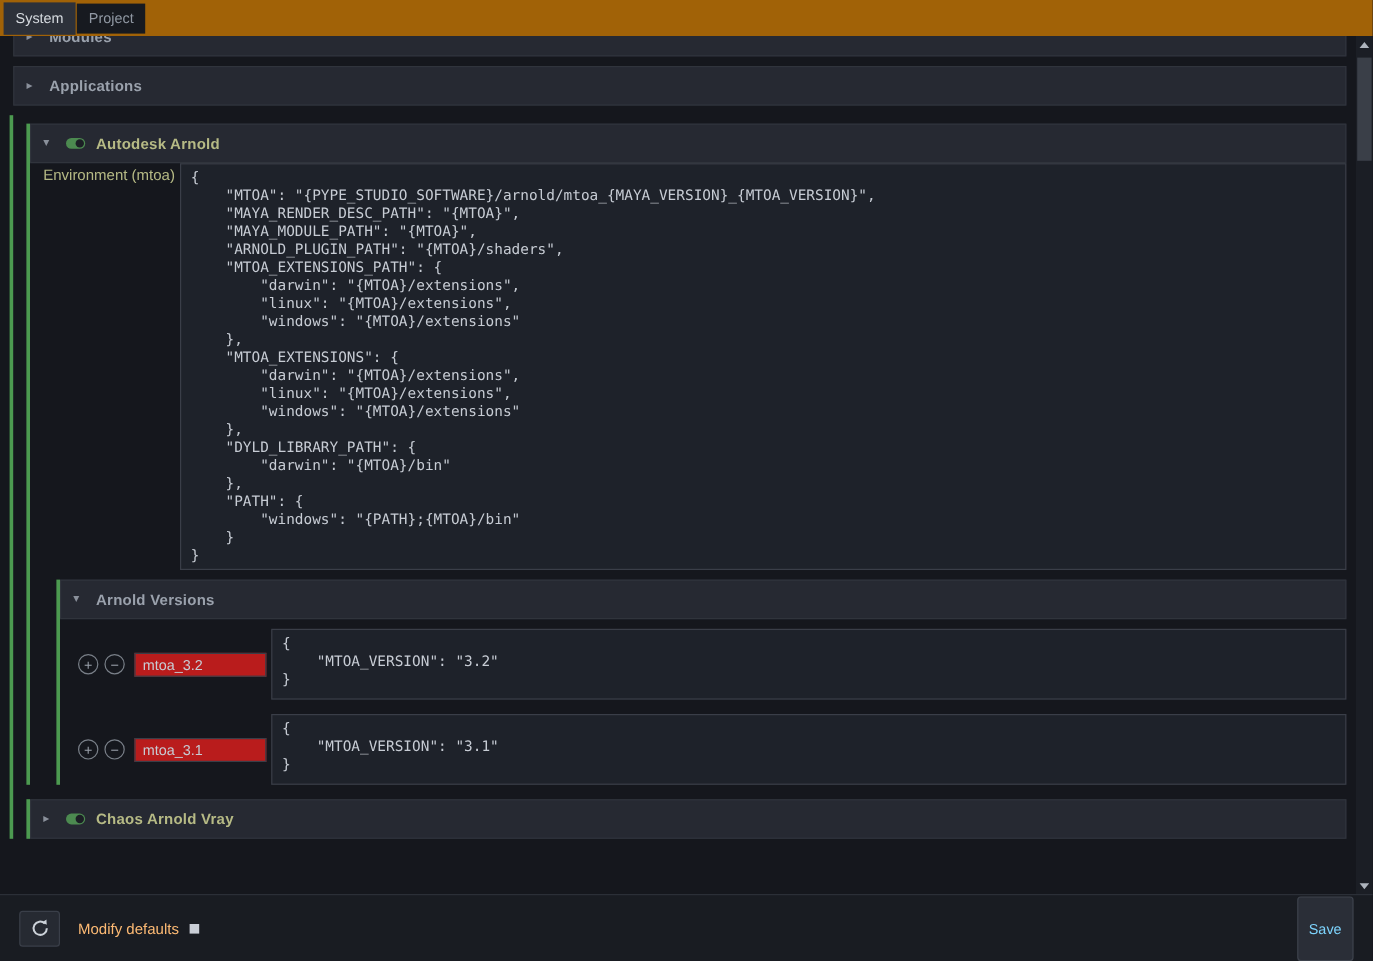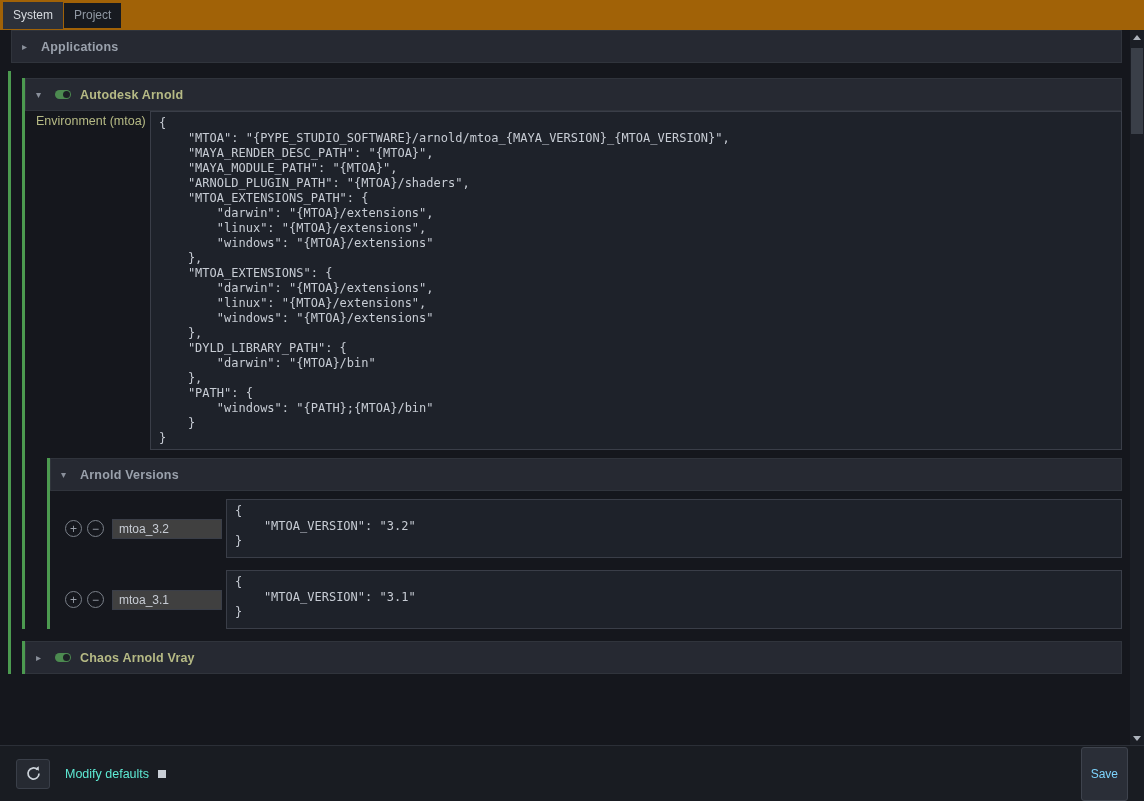--- a/index.html
+++ b/index.html
@@ -78,39 +78,39 @@
   .versions-group { margin-top:8px; margin-left:11px; }
 
   .ver-row { display:flex; align-items:center; margin-bottom:12px; }
   .circle-btn {
     width:17px; height:17px; border-radius:50%; background:transparent;
     border:1px solid #7a8089; color:#9aa0aa; font-size:12px; line-height:14px;
     display:flex; align-items:center; justify-content:center;
     margin-right:5px; flex:0 0 auto; cursor:default; padding:0;
   }
   .ver-name {
-    width:110px; height:20px; background:#404040; border:1px solid #3a3e48;
+    width:110px; height:20px; background:#b91c1c; border:1px solid #3a3e48;
     color:#c7ccd4; font-size:12px; padding:1px 6px; margin:0 4px 0 3px;
     outline:none; flex:0 0 auto;
   }
 
   .vray-header { margin-top:8px; }
 
   
   .footer {
     position:absolute; left:0; right:0; bottom:0; height:56px;
     background:#191c22; border-top:1px solid #2b2f37;
     display:flex; align-items:center; padding:0 16px; z-index:4;
   }
   .icon-btn {
     width:34px; height:30px; background:#262a32; border:1px solid #3a3f49;
     border-radius:3px; display:flex; align-items:center; justify-content:center;
     cursor:default;
   }
-  .modify-label { margin-left:15px; font-size:12.5px; color:#5eead4; }
+  .modify-label { margin-left:15px; font-size:12.5px; color:#fdba74; }
   .state-square { width:8px; height:8px; background:#c9ced6; margin-left:9px; flex:0 0 auto; }
   .save-btn {
     margin-left:auto; background:#2a2e37; border:1px solid #3e434d;
     border-radius:3px; color:#7dd3fc; font-size:12px; padding:19px 9px; cursor:default;
   }
 
   
   .scrollbar {
     position:absolute; top:30px; right:0; width:14px; bottom:56px;
     background:#1b1e25; z-index:6;
@@ -129,20 +129,26 @@
 
 <div class="app">
 
   <div class="tabbar">
     <div class="tab active">System</div>
     <div class="tab">Project</div>
   </div>
 
   <div class="content">
 
+    <div class="section first group">
+      <div class="section-header">
+        <span class="caret closed"></span>
+        <span class="title">Modules</span>
+      </div>
+    </div>
 
     <div class="section group">
       <div class="section-header">
         <span class="caret closed"></span>
         <span class="title">Applications</span>
       </div>
     </div>
 
     <div class="section group green">
 

